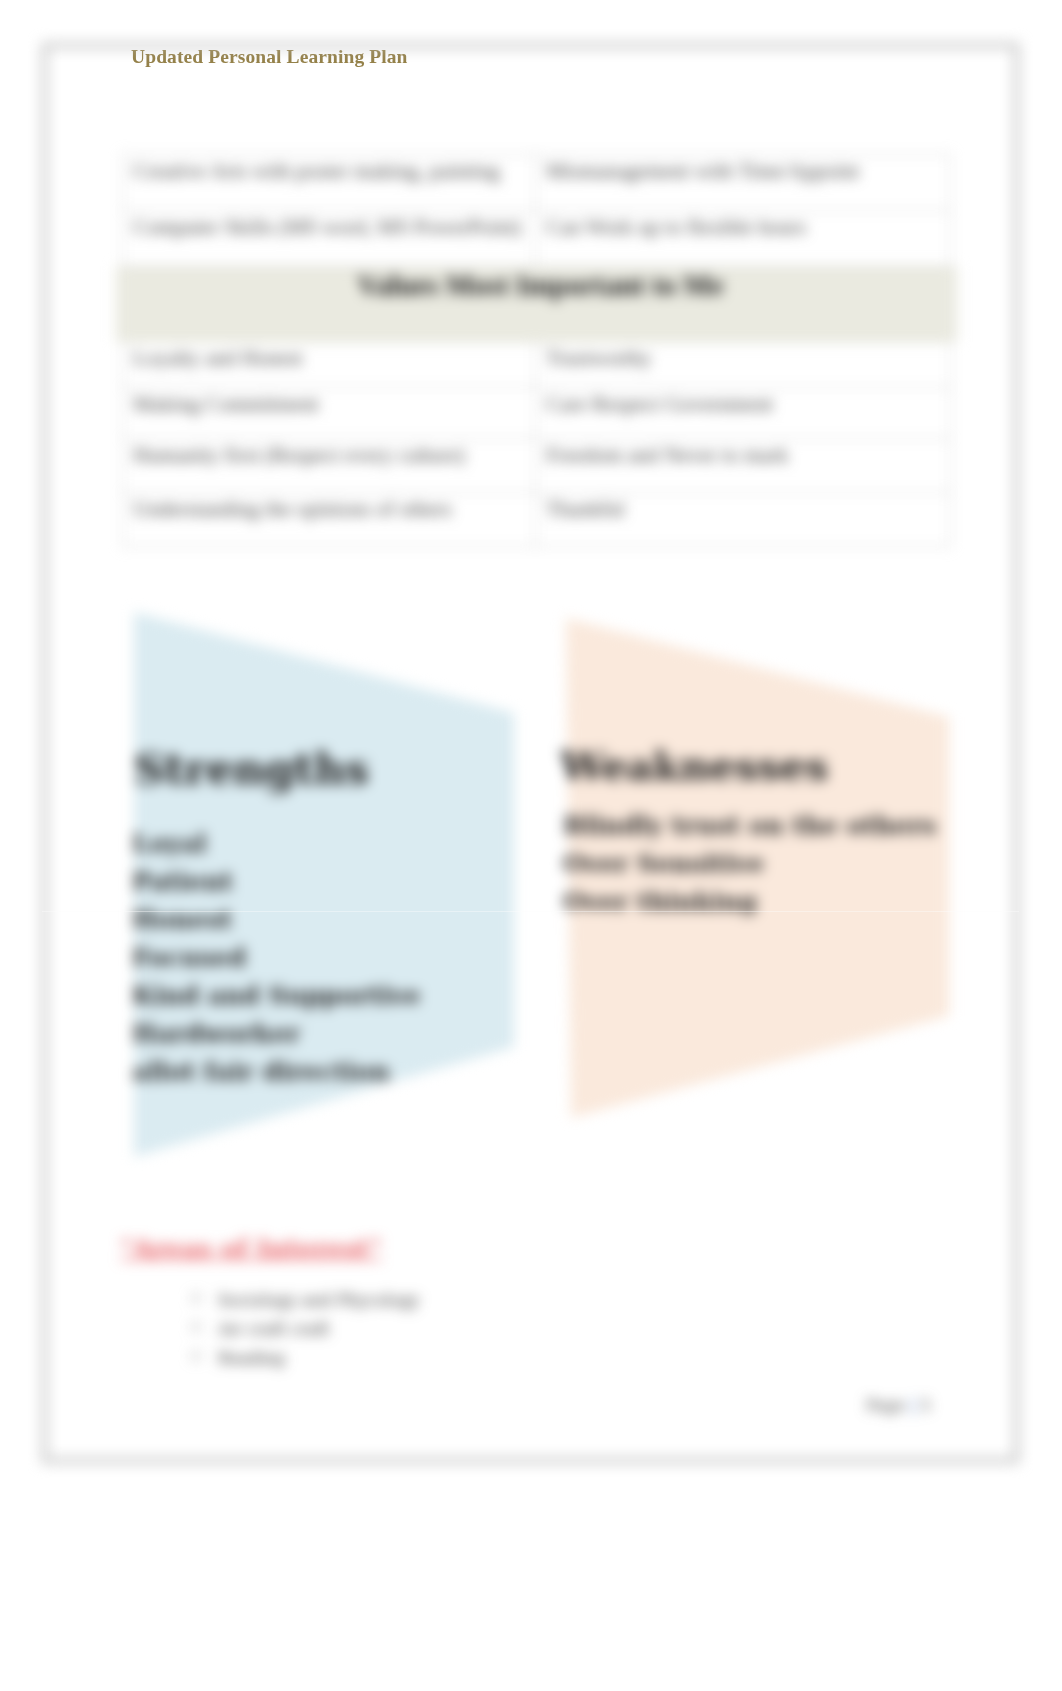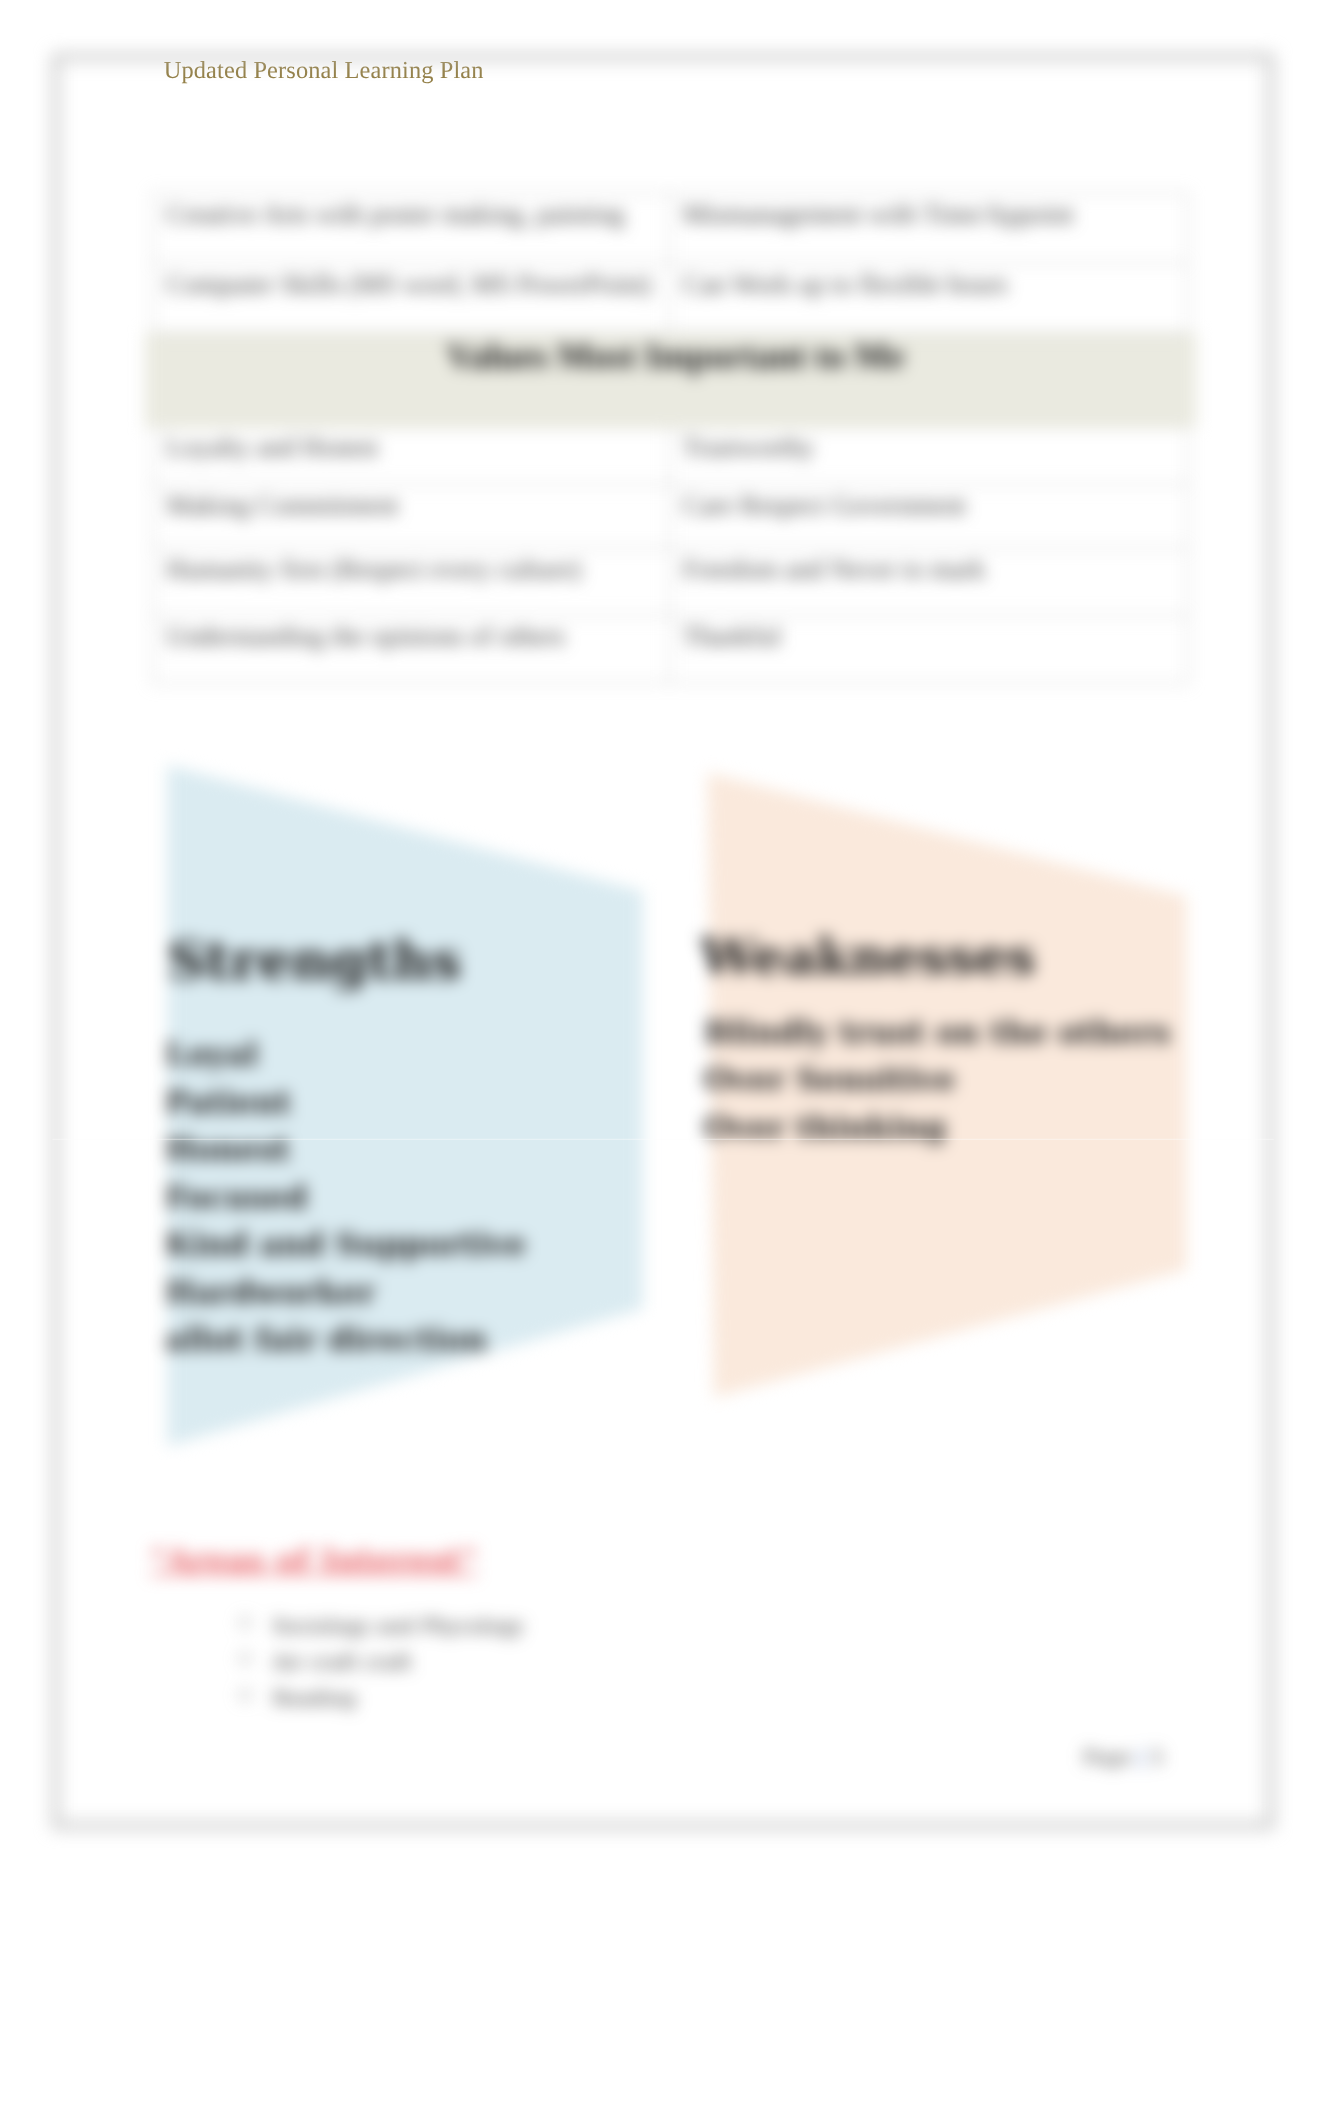--- a/index.html
+++ b/index.html
@@ -14,21 +14,21 @@
   .page{
     position:absolute;left:42px;top:43px;width:977px;height:1420px;
     background:#fff;box-sizing:border-box;
   }
   .page-frame{
     position:absolute;left:42px;top:43px;width:977px;height:1420px;
     box-sizing:border-box;border:5px solid #bfbfbf;filter:blur(7px);pointer-events:none;
   }
   .page-header{
     position:absolute;left:89px;top:3px;font-size:19.5px;color:#948048;
-    letter-spacing:.1px;white-space:nowrap;
+    letter-spacing:.1px;white-space:nowrap;font-weight:bold;
   }
 
   
   .tbl{
     position:absolute;left:80px;top:111px;width:828px;
     border-collapse:collapse;table-layout:fixed;
   }
   .tbl td{
     box-sizing:border-box;border:1px solid #c4c4c4;vertical-align:top;
     padding:4px 2px 0 10px;font-size:21.5px;color:#3f3f3f;

